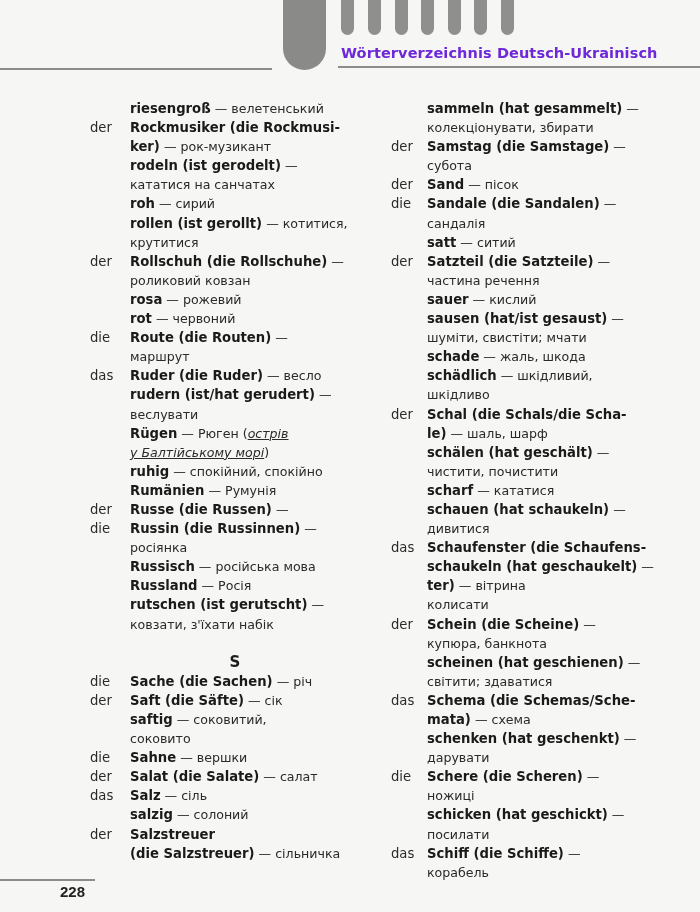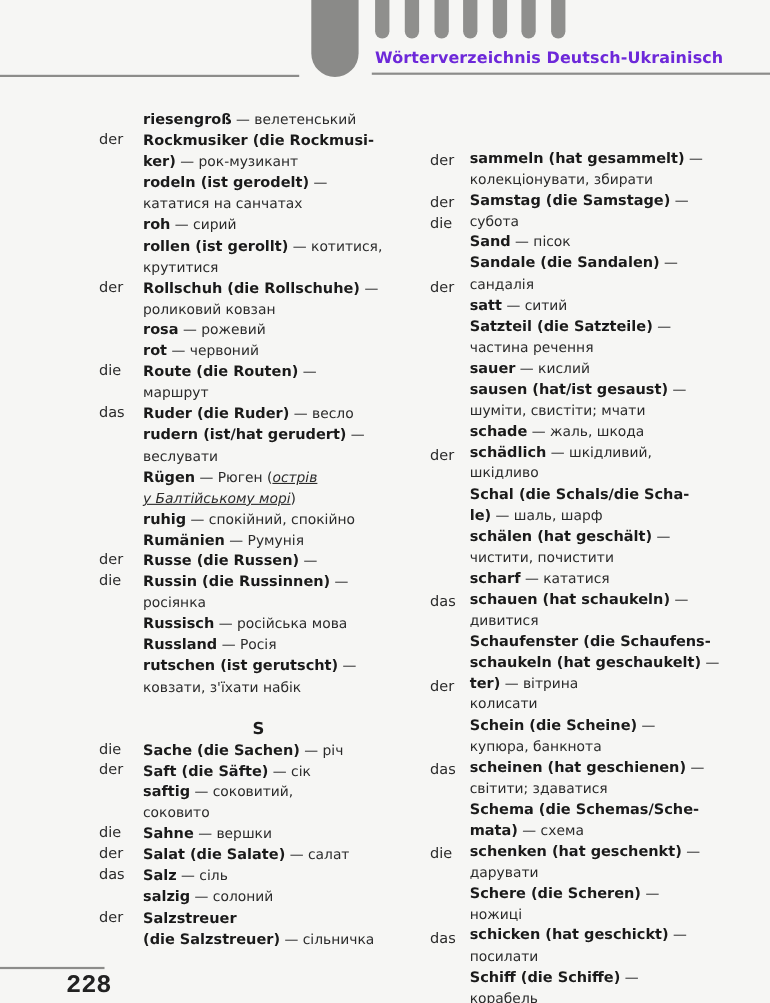--- a/index.html
+++ b/index.html
@@ -25,28 +25,28 @@
   }
   .col { position: absolute; top: 99px; }
   .col.left { left: 90px; width: 285px; }
   .col.right { left: 391px; width: 300px; }
   .line {
     height: 19.1px; line-height: 19.1px; font-size: 13.2px; white-space: nowrap; position: relative;
   }
   .art { position: absolute; left: 0; top: 0; font-weight: normal; color: #2a2a2a; }
   .right .art { left: 0; }
   .txt { position: absolute; left: 40px; top: 0; }
-  .right .txt { left: 36px; margin-top: 35px; }
+  .right .txt { left: 36px; }
   .hw { font-weight: bold; color: #1a1a1a; }
   .tr { font-weight: normal; color: #2a2a2a; font-size: 12.6px; }
   .it { font-style: italic; text-decoration: underline; }
   .sec-head { text-align: center; font-weight: bold; font-size: 15px; padding-left: 40px; box-sizing: border-box; width: 250px; }
   .pagenum {
     position: absolute; left: 60px; top: 883px;
-    font-family: Liberation Mono, monospace; font-weight: bold; font-size: 23px; color: #222;
+    font-family: Liberation Sans, sans-serif; font-weight: bold; font-size: 15px; color: #222;
   }
 </style>
 </head>
 <body>
 
 <div class="blob"></div>
 <div class="stripe" style="left:341px"></div>
 <div class="stripe" style="left:368px"></div>
 <div class="stripe" style="left:395px"></div>
 <div class="stripe" style="left:421px"></div>

